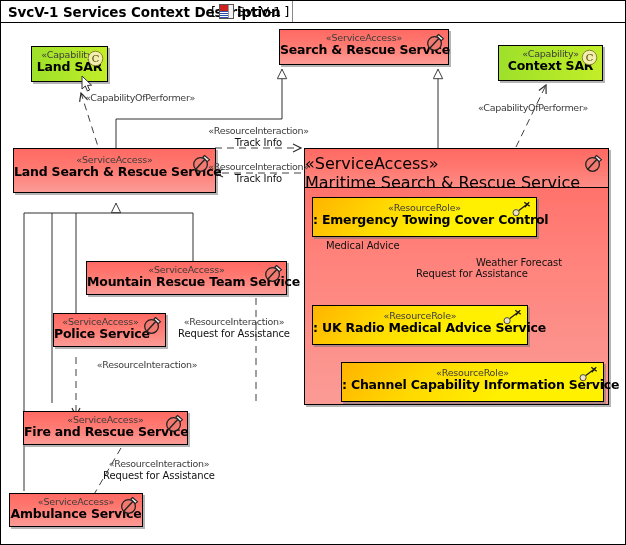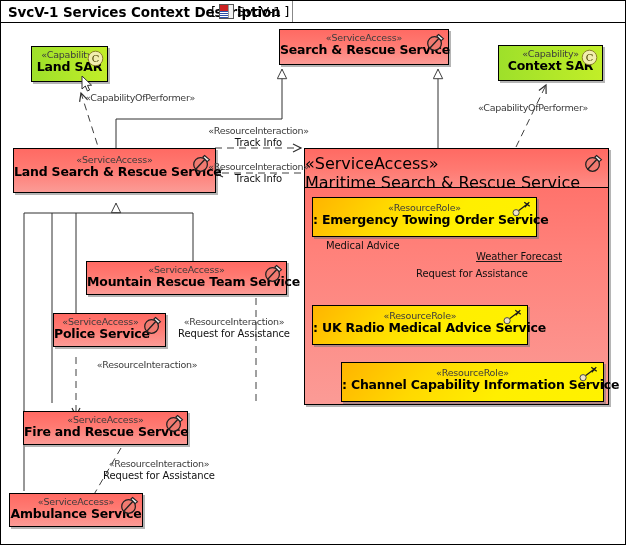--- a/index.html
+++ b/index.html
@@ -330,21 +330,21 @@
       <svg class="icon-svcaccess" style="right:5px; top:5px;" viewBox="0 0 20 20">
         <circle cx="9" cy="11" r="7.2" fill="#f07a70" stroke="#202020" stroke-width="1.3"></circle>
         <path d="M3.7,16.3 L15.6,3.4" stroke="#202020" stroke-width="1.4" fill="none"></path>
         <path d="M13.2,1.6 L18.4,6.0 L16.0,8.0 L11.4,3.3 z" fill="#e8e8e8" stroke="#202020" stroke-width="1.1"></path>
       </svg>
     </div>
   </div>
 
   <div class="node role" id="n-etcs" style="left:311px; top:196px; width:225px; height:40px;">
     <div class="stereo" style="padding-top:4px;">«ResourceRole»</div>
-    <div class="nm">: Emergency Towing Order Service</div>
+    <div class="nm">: Emergency Towing Cover Control</div>
     <svg class="icon-role" style="right:4px; top:3px;" viewBox="0 0 22 18">
       <circle cx="4.5" cy="12.5" r="3.4" fill="#efe4c8" stroke="#3a3a3a" stroke-width="1"></circle>
       <path d="M7.5,10 L18,2" stroke="#1a1a1a" stroke-width="1.4"></path>
       <path d="M13.5,1 L19.5,5.5 M19,0.8 L14,6.5" stroke="#1a1a1a" stroke-width="1.4"></path>
     </svg>
   </div>
 
   <div class="node role" id="n-ukrmas" style="left:311px; top:304px; width:216px; height:40px;">
     <div class="stereo" style="padding-top:4px;">«ResourceRole»</div>
     <div class="nm">: UK Radio Medical Advice Service</div>
@@ -438,21 +438,21 @@
   </div>
 
   <div class="elabel" style="left:325px; top:239px;text-align:center;">
     <span class="tx">Medical Advice</span>
   </div>
 
   <div class="elabel" style="left:415px; top:267px;">
     <span class="tx">Request for Assistance</span>
   </div>
 
-  <div class="elabel" style="left:475px; top:250px;text-decoration:underline;">
+  <div class="elabel" style="left:475px; top:256px;">
     <span class="tx">Weather Forecast</span>
   </div>
 
   <svg id="cursor" viewBox="0 0 12 18">
     <path d="M1,1 L1,14 L4.3,11 L6.4,16 L8.6,15 L6.5,10.4 L10.6,10.2 z" fill="#ffffff" stroke="#303030" stroke-width="1"></path>
   </svg>
 
 </div>
 
 </body></html>

